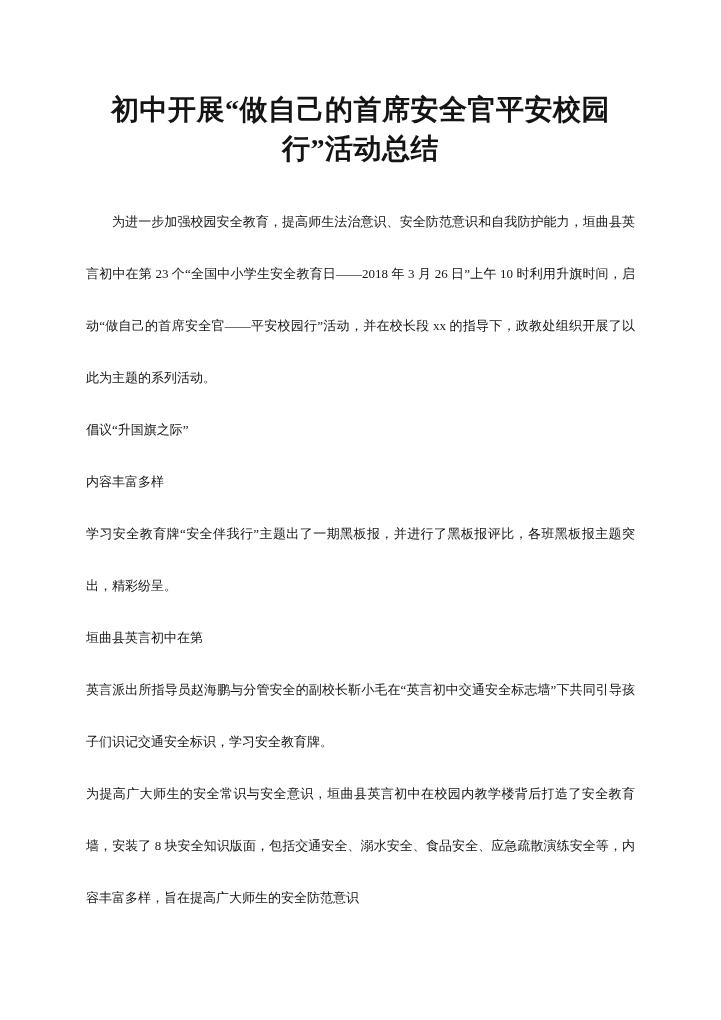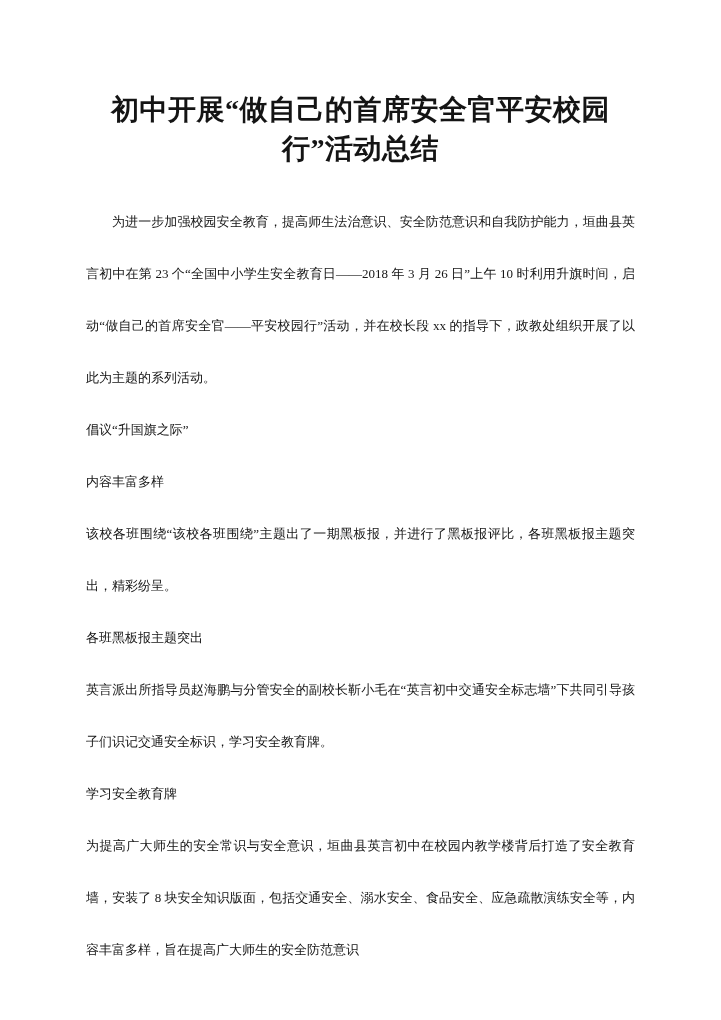--- a/index.html
+++ b/index.html
@@ -46,19 +46,18 @@
 </style>
 </head>
 <body>
 
 <div class="page">
   <h1 class="doc-title">初中开展“做自己的首席安全官平安校园行”活动总结</h1>
   <div class="doc-body">
       <p class="para indent">为进一步加强校园安全教育，提高师生法治意识、安全防范意识和自我防护能力，垣曲县英言初中在第 23 个“全国中小学生安全教育日——2018 年 3 月 26 日”上午 10 时利用升旗时间，启动“做自己的首席安全官——平安校园行”活动，并在校长段 xx 的指导下，政教处组织开展了以此为主题的系列活动。</p>
       <p class="para">倡议“升国旗之际”</p>
       <p class="para">内容丰富多样</p>
-      <p class="para">该校各班围绕“该校各班围绕”主题出了一期黑板报，并进行了黑板报评比，各班黑板报主题突出，精彩纷呈。</p>
-      <p class="para">各班黑板报主题突出</p>
+      <p class="para">学习安全教育牌“安全伴我行”主题出了一期黑板报，并进行了黑板报评比，各班黑板报主题突出，精彩纷呈。</p>
+      <p class="para">垣曲县英言初中在第</p>
       <p class="para">英言派出所指导员赵海鹏与分管安全的副校长靳小毛在“英言初中交通安全标志墙”下共同引导孩子们识记交通安全标识，学习安全教育牌。</p>
-      <p class="para">学习安全教育牌</p>
       <p class="para">为提高广大师生的安全常识与安全意识，垣曲县英言初中在校园内教学楼背后打造了安全教育墙，安装了 8 块安全知识版面，包括交通安全、溺水安全、食品安全、应急疏散演练安全等，内容丰富多样，旨在提高广大师生的安全防范意识</p>
     </div>
 </div>
 
 </body></html>

